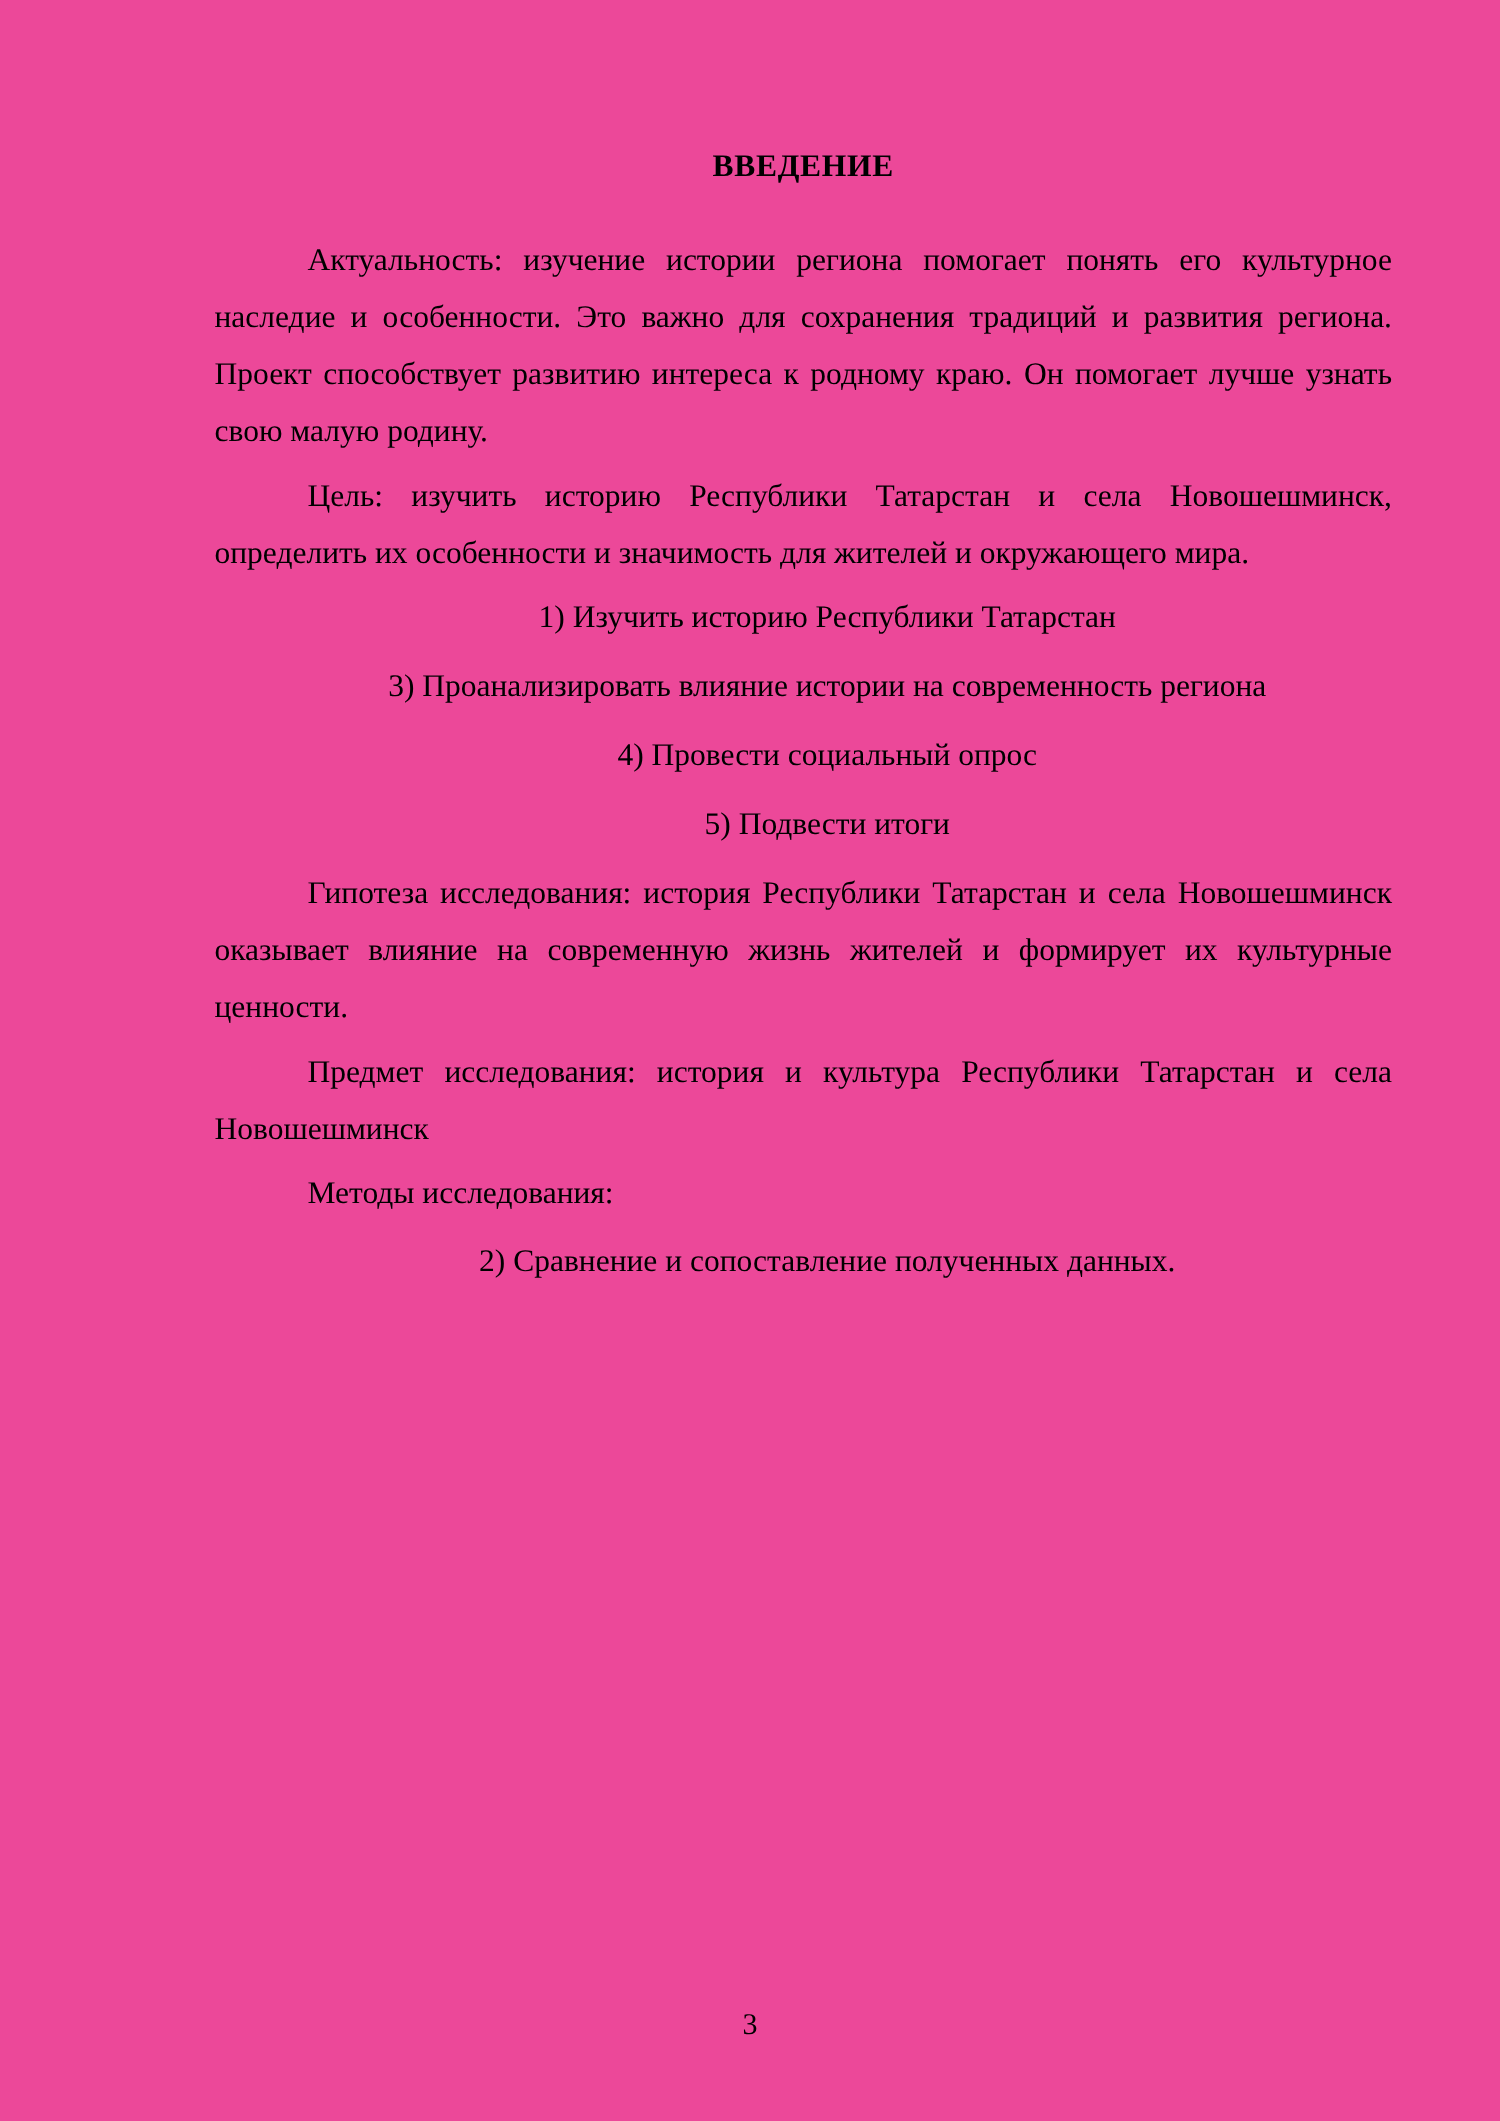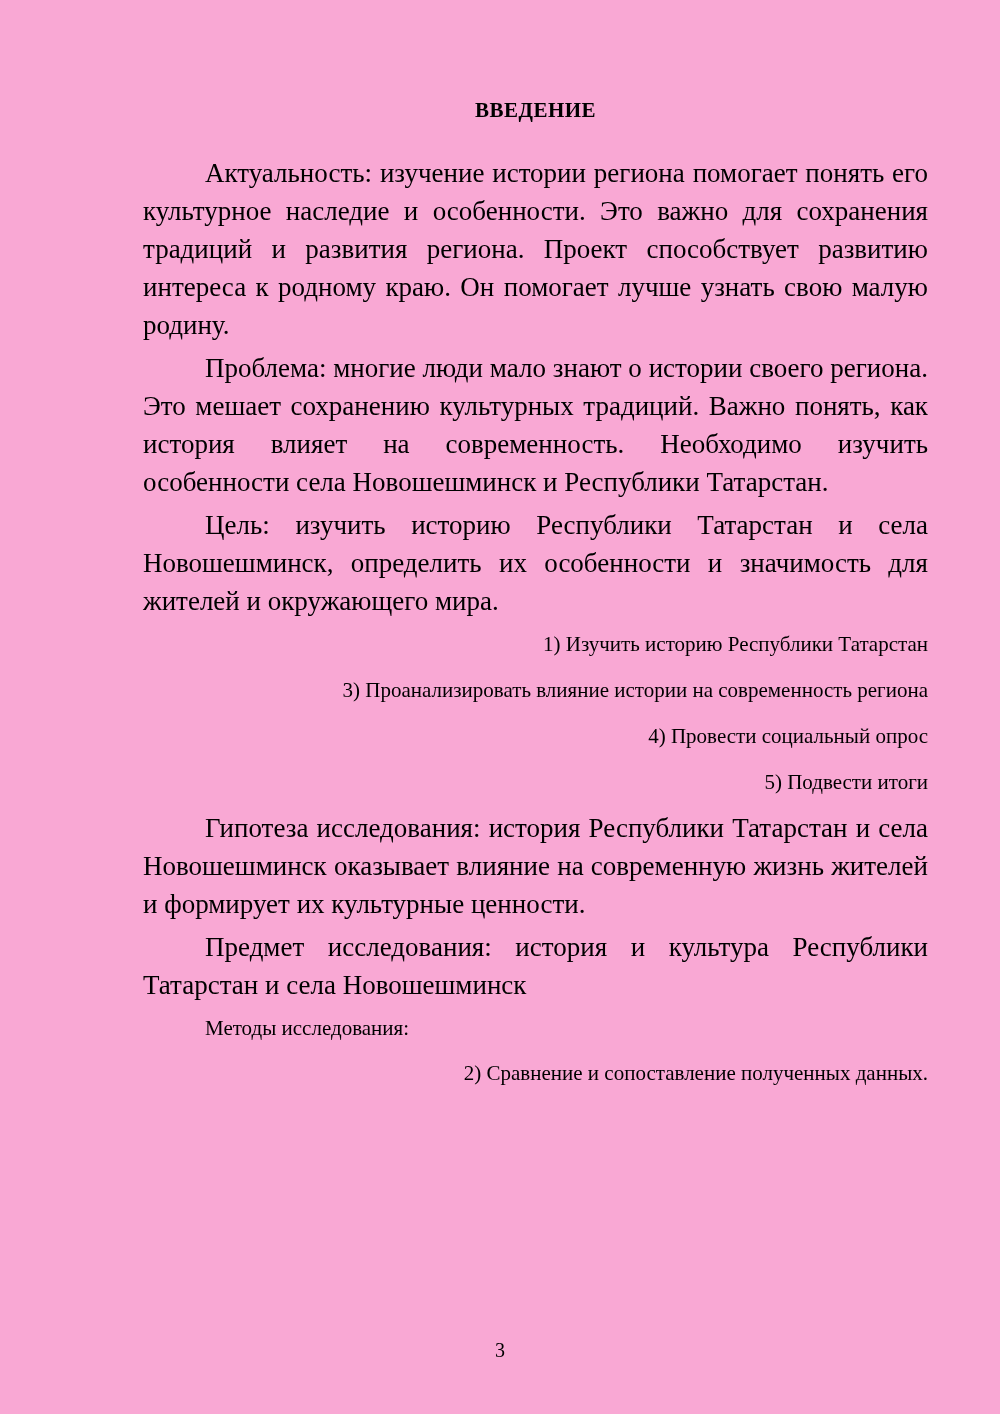--- a/index.html
+++ b/index.html
@@ -5,72 +5,71 @@
   * { margin: 0; padding: 0; box-sizing: border-box; }
   html, body { background: #ffffff; }
   body {
     font-family: "Liberation Serif", "DejaVu Serif", serif;
     color: #000000;
   }
   .page {
     position: relative;
     width: 1000px;
     height: 1414px;
-    background: #f9a8d4;
+    background: #ec4899;
     padding: 96px 72px 0 143px;
     overflow: hidden;
   }
   .doc-title {
     font-size: 21px;
     font-weight: bold;
     text-align: center;
     line-height: 28px;
     margin-bottom: 30px;
     letter-spacing: 0.5px;
   }
   .para {
-    font-size: 27px;
+    font-size: 21px;
     line-height: 38px;
     text-align: justify;
     text-indent: 62px;
     margin-bottom: 5px;
   }
   .label-para {
     font-size: 21px;
     line-height: 38px;
     text-indent: 62px;
     margin-bottom: 7px;
   }
   .list-item {
     font-size: 21px;
     line-height: 38px;
     margin-left: 32px;
     margin-bottom: 8px;
-    text-align: right;
+    text-align: center;
   }
   .page-number {
     position: absolute;
     bottom: 52px;
     left: 0;
     width: 100%;
     text-align: center;
     font-size: 20px;
     line-height: 24px;
   }
 </style>
 </head>
 <body>
 
 <div class="page">
 
   <h1 class="doc-title">ВВЕДЕНИЕ</h1>
 
   <p class="para">Актуальность: изучение истории региона помогает понять его культурное наследие и особенности. Это важно для сохранения традиций и развития региона. Проект способствует развитию интереса к родному краю. Он помогает лучше узнать свою малую родину.</p>
 
-  <p class="para">Проблема: многие люди мало знают о истории своего региона. Это мешает сохранению культурных традиций. Важно понять, как история влияет на современность. Необходимо изучить особенности села Новошешминск и Республики Татарстан.</p>
 
   <p class="para">Цель: изучить историю Республики Татарстан и села Новошешминск, определить их особенности и значимость для жителей и окружающего мира.</p>
 
 
   <p class="list-item">1) Изучить историю Республики Татарстан</p>
 
 
   <p class="list-item">3) Проанализировать влияние истории на современность региона</p>
 
   <p class="list-item">4) Провести социальный опрос</p>

